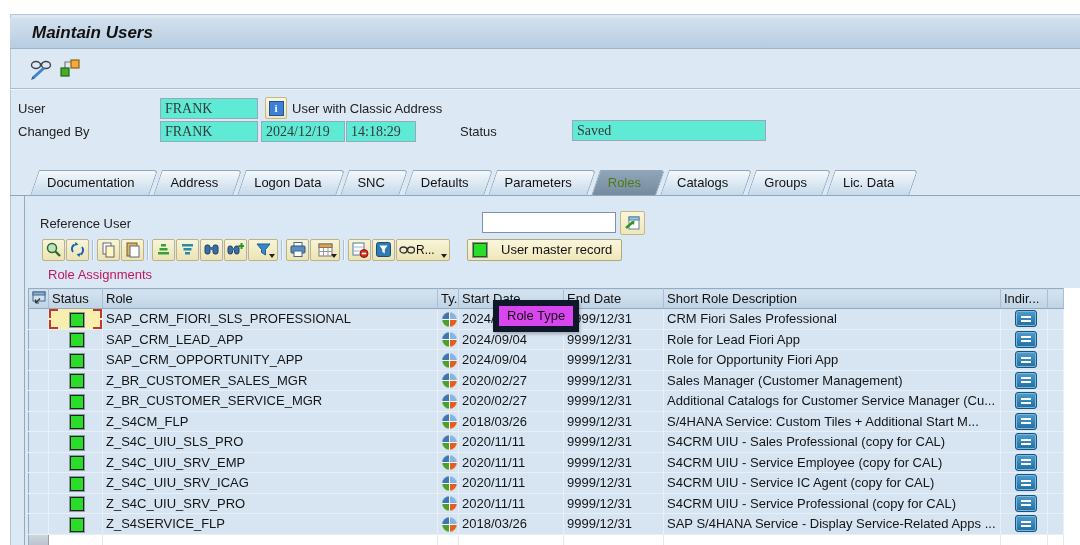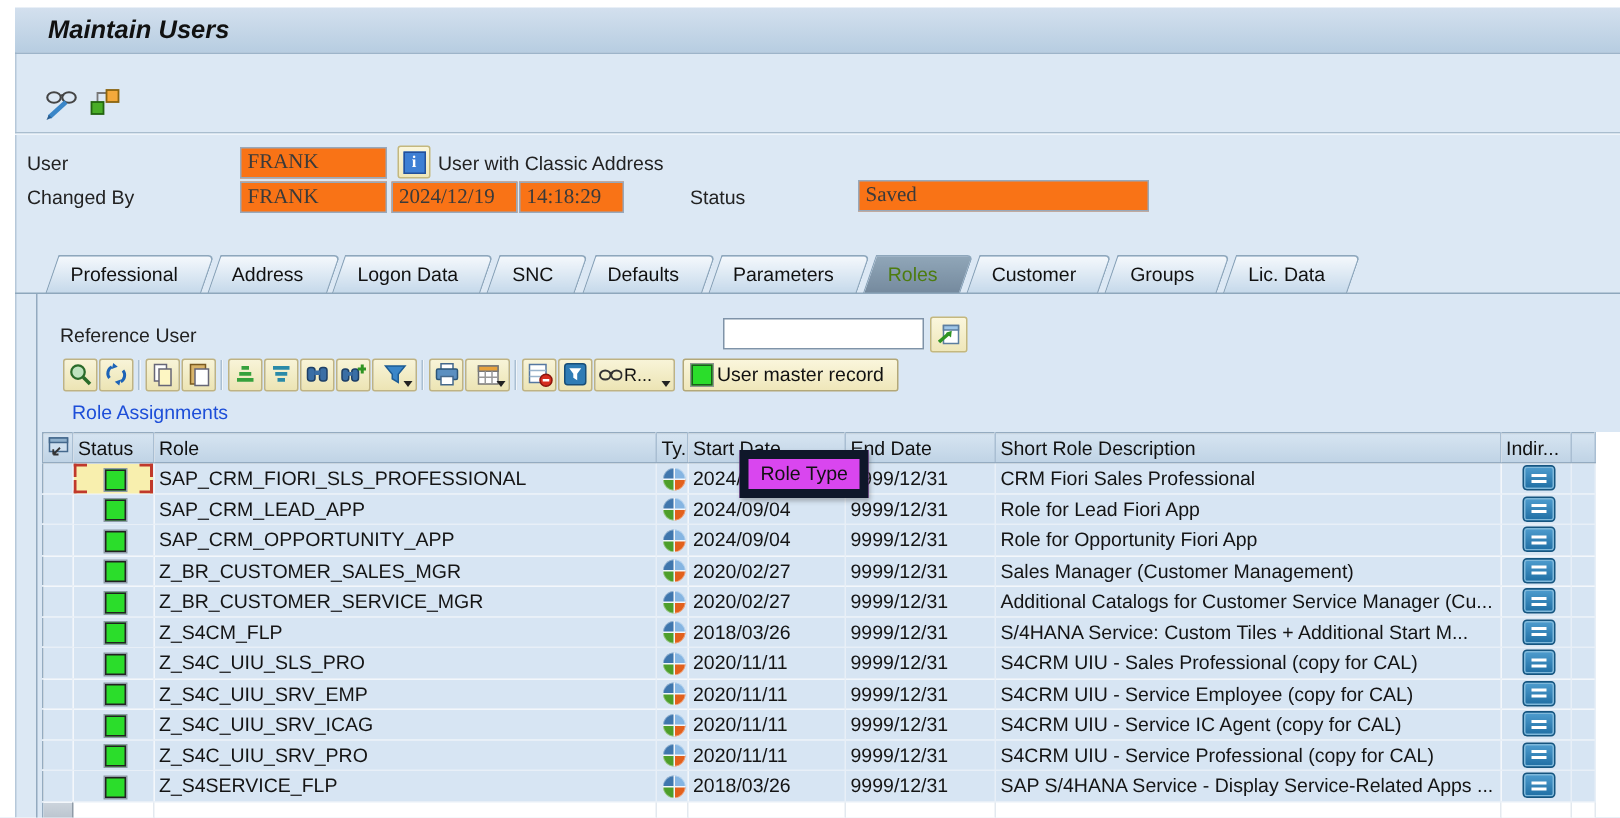--- a/index.html
+++ b/index.html
@@ -8,34 +8,34 @@
     background:#ffffff;
     font-family:"Liberation Sans",sans-serif;
     font-size:13px;color:#1a1a1a;
     -webkit-font-smoothing:antialiased;
   }
   .abs{position:absolute;}
 
   
   .win-bg{left:10px;top:14px;right:0;bottom:0;background:#dce8f4;
     border-left:1px solid #b6c8d9;border-top:1px solid #b6c8d9;}
-  .titlebar{left:10px;top:5px;right:0;height:30px;
+  .titlebar{left:10px;top:18px;right:0;height:30px;
     background:linear-gradient(#d3e0ee,#b7cde1);
     border-bottom:1px solid #9db4c9;}
   .page-title{position:absolute;left:22px;top:0;line-height:30px;
     font-size:17px;font-weight:bold;font-style:italic;color:#111;}
   .app-toolbar{left:10px;top:49px;right:0;height:38px;}
   .app-toolbar .ico{position:absolute;top:8px;}
   .sep-line{left:10px;top:88px;right:0;height:1px;background:#a9bdce;}
   .sep-line2{left:10px;top:89px;right:0;height:1px;background:#eef4fa;}
 
   
   .flabel{position:absolute;color:#222;}
   .fbox{position:absolute;height:19px;line-height:19px;padding-left:4px;
-    background:#f97316;border:1px solid #98a8ba;
+    background:#5eead4;border:1px solid #98a8ba;
     font-family:"Liberation Serif",serif;font-size:14px;color:#3a3a3a;
     white-space:nowrap;overflow:hidden;}
   .info-btn{position:absolute;width:20px;height:20px;border:1px solid #c4b87e;
     background:linear-gradient(#faf6dc,#efe7ba);border-radius:2px;
     display:flex;align-items:center;justify-content:center;cursor:default;}
   .info-glyph{width:13px;height:13px;background:#3d7fd4;border:1px solid #23509a;
     color:#fff;font-family:"Liberation Serif",serif;font-weight:bold;
     font-size:11px;line-height:13px;text-align:center;display:block;}
 
   
@@ -68,28 +68,28 @@
     border-radius:2px;display:flex;align-items:center;justify-content:center;
     padding:0;box-sizing:border-box;cursor:default;}
   .tbtn.wide{width:30px;}
   .tbtn.dd::after{content:"";position:absolute;right:2px;bottom:2px;width:0;height:0;
     border-left:3px solid transparent;border-right:3px solid transparent;
     border-top:4px solid #222;}
   .tsep{width:1px;height:20px;background:#aabfd2;border-right:1px solid #f0f5fa;
     margin:0 3px 0 2px;}
   .role-btn{width:54px;justify-content:flex-start;padding-left:2px;gap:1px;}
   .role-btn .rlbl{font-size:12px;color:#111;}
-  .umr-btn{height:22px;margin-left:4px;display:flex;align-items:center;gap:3px;
+  .umr-btn{height:22px;margin-left:16px;display:flex;align-items:center;gap:14px;
     background:linear-gradient(#faf6dc,#efe7ba);border:1px solid #b3a878;
     border-radius:2px;padding:0 9px 0 5px;font-size:13px;color:#111;cursor:default;}
   .green-sq{width:12px;height:12px;background:#2bdd2b;border:1px solid #1c5c1c;
     box-shadow:0 0 0 1px #90958f;display:inline-block;}
 
   
-  .section-title{left:48px;top:267px;position:absolute;color:#1d4ed8;}
+  .section-title{left:48px;top:267px;position:absolute;color:#be185d;}
   .table-area{left:28px;top:288px;right:0;bottom:0;background:#fff;position:absolute;}
   table.roles{border-collapse:collapse;table-layout:fixed;width:1035px;
     border-left:1px solid #94abc0;border-top:1px solid #94abc0;}
   table.roles th{height:19px;background:linear-gradient(#d6e4f1,#bfd3e5);
     border-right:1px solid #a9bed2;border-bottom:1px solid #94abc0;
     font-weight:normal;text-align:left;padding:0 0 0 3px;color:#111;
     white-space:nowrap;overflow:hidden;font-size:13px;}
   table.roles td{height:19.5px;background:#d7e5f3;
     border-right:1px solid #e8eff7;border-bottom:1px solid #e8eff7;
     padding:0 0 0 3px;white-space:nowrap;overflow:hidden;font-size:13px;color:#141414;}
@@ -173,21 +173,21 @@
 <div class="flabel" style="left:18px;top:124px">Changed By</div>
 <div class="fbox" style="left:160px;top:121px;width:92px">FRANK</div>
 <div class="fbox" style="left:261px;top:121px;width:78px">2024/12/19</div>
 <div class="fbox" style="left:346px;top:121px;width:64px">14:18:29</div>
 <div class="flabel" style="left:460px;top:124px">Status</div>
 <div class="fbox" style="left:572px;top:120px;width:188px">Saved</div>
 
 <div class="tabstrip">
 
     <div class="tab">
-      <span class="tab-label">Professional</span>
+      <span class="tab-label">Documentation</span>
     </div>
 
     <div class="tab">
       <span class="tab-label">Address</span>
     </div>
 
     <div class="tab">
       <span class="tab-label">Logon Data</span>
     </div>
 
@@ -201,21 +201,21 @@
 
     <div class="tab">
       <span class="tab-label">Parameters</span>
     </div>
 
     <div class="tab active">
       <span class="tab-label">Roles</span>
     </div>
 
     <div class="tab">
-      <span class="tab-label">Customer</span>
+      <span class="tab-label">Catalogs</span>
     </div>
 
     <div class="tab">
       <span class="tab-label">Groups</span>
     </div>
 
 
     <div class="tab">
       <span class="tab-label">Lic. Data</span>
     </div>

